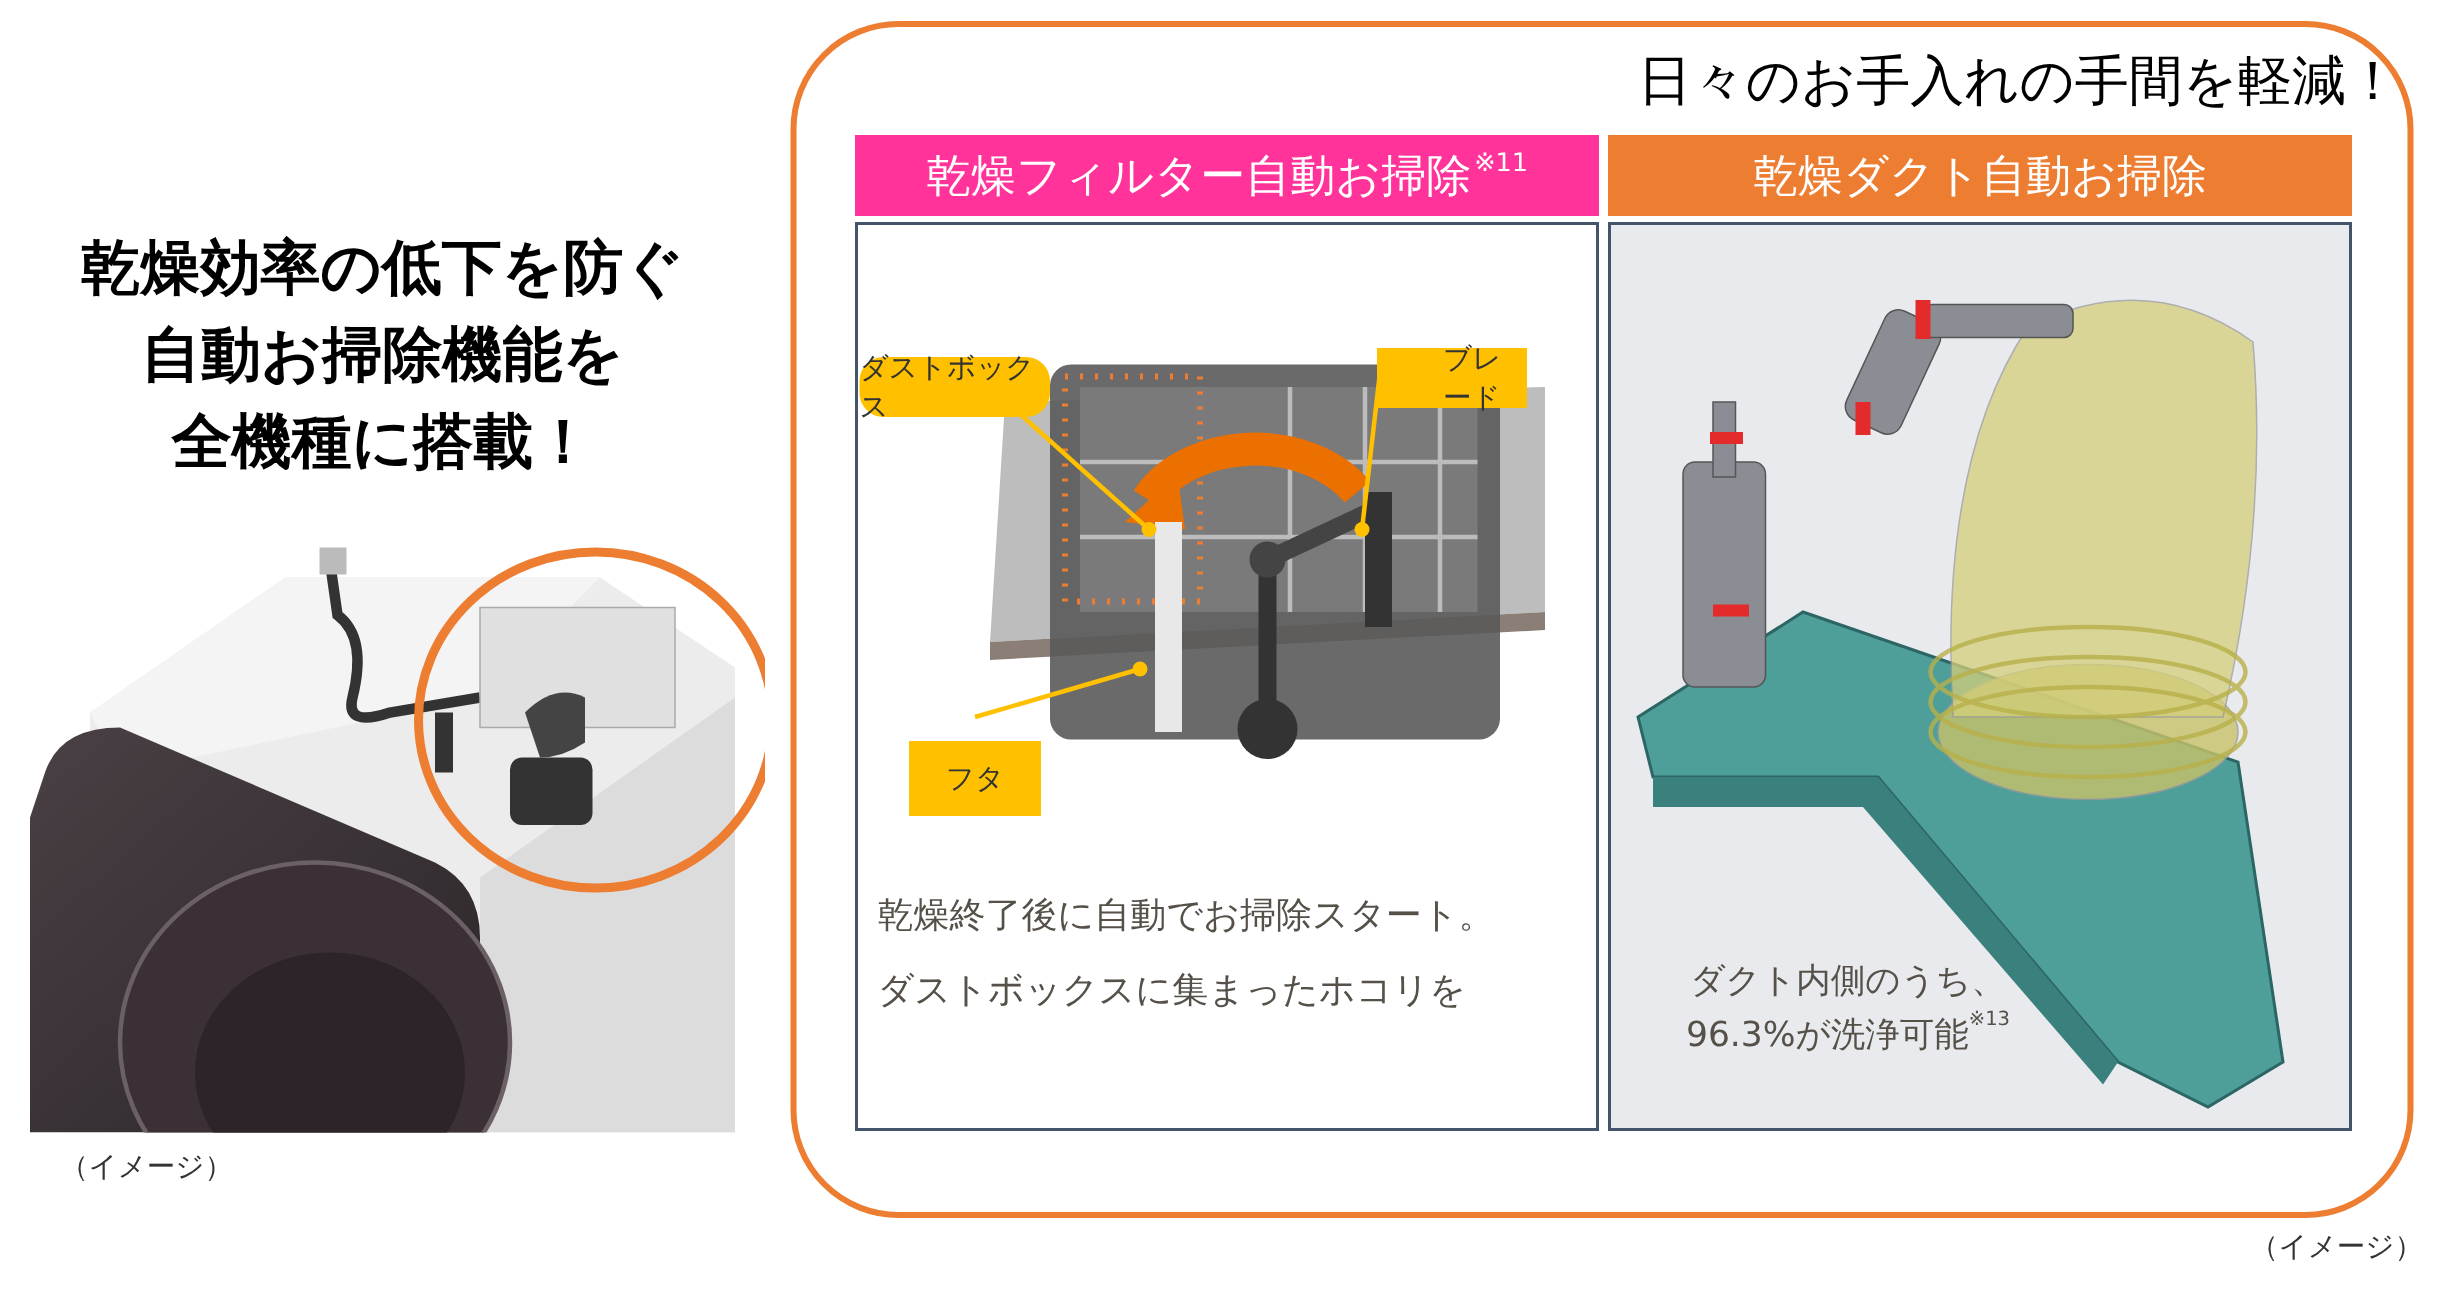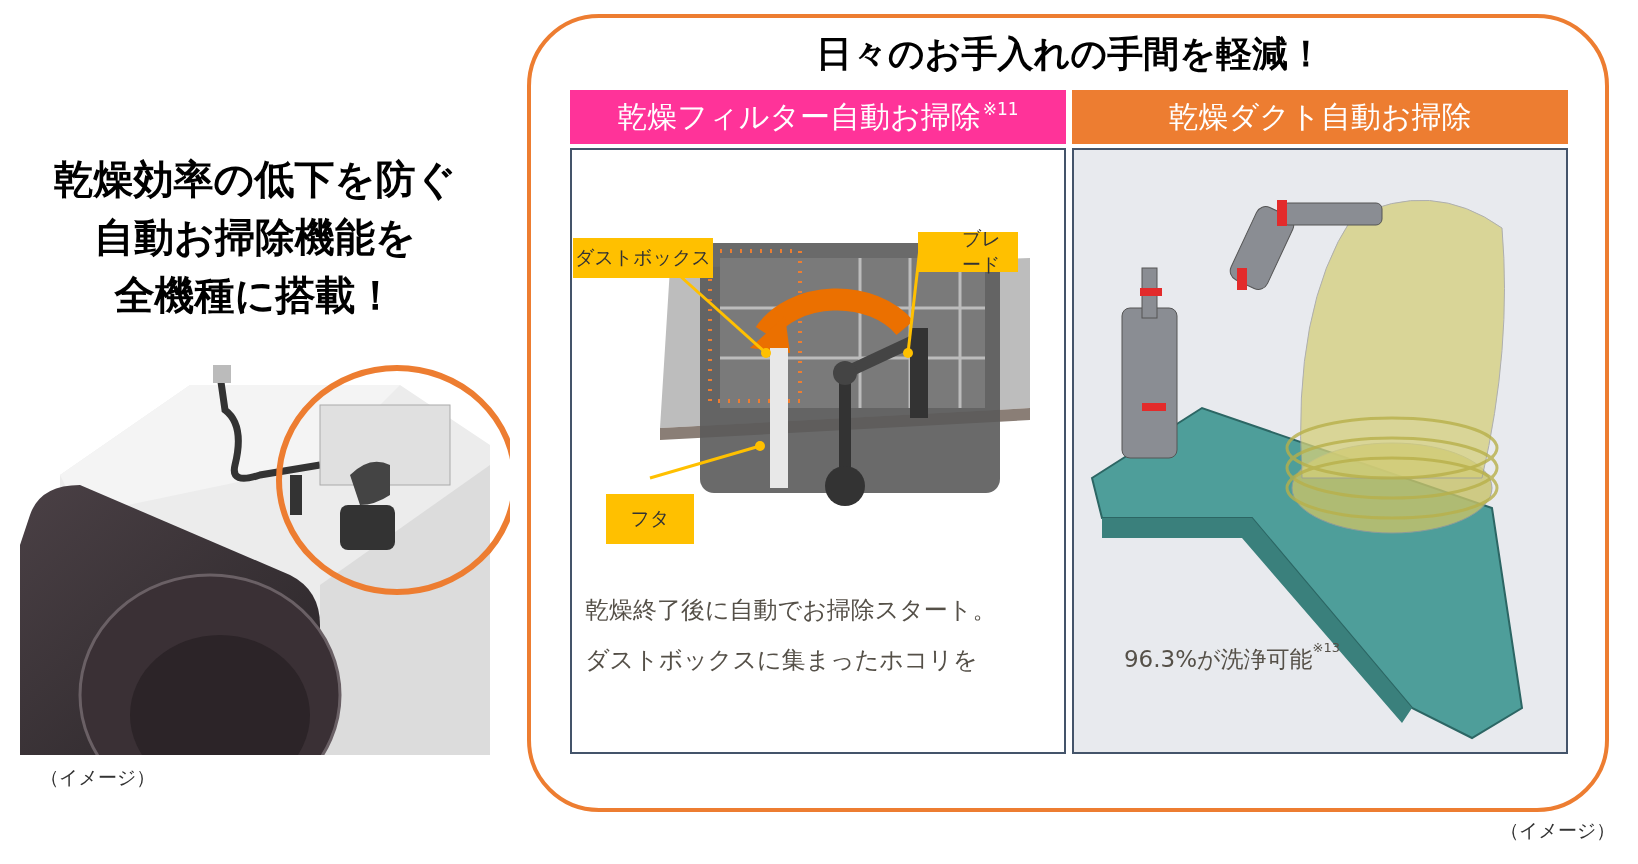--- a/index.html
+++ b/index.html
@@ -14,22 +14,22 @@
 
   .washer { position: absolute; left: 20px; top: 355px; width: 490px; height: 400px; }
   .caption-left { position: absolute; left: 40px; top: 765px; font-size: 19px; color: #333; }
   .caption-right { position: absolute; left: 1500px; top: 818px; font-size: 19px; color: #333; }
 
   .rounded-frame {
     position: absolute; left: 527px; top: 14px; width: 1082px; height: 798px;
     border: 4px solid #ED7D31; border-radius: 72px;
   }
   .panel-title {
-    position: absolute; left: 540px; top: 30px; width: 1060px; text-align: center;
-    font-weight: bold; font-size: 36px; color: #000; white-space: nowrap;
+    position: absolute; left: 540px; top: 30px; width: 1060px; text-align: right;
+    font-weight: normal; font-size: 36px; color: #000; white-space: nowrap;
   }
   .tab {
     position: absolute; top: 90px; height: 54px; color: #fff; font-size: 30px;
     display: flex; align-items: center; justify-content: center; white-space: nowrap;
   }
   .tab.pink { left: 570px; width: 496px; background: #FF3399; }
   .tab.orange { left: 1072px; width: 496px; background: #ED7D31; }
   .tab sup { font-size: 17px; position: relative; top: -8px; margin-left: 2px; }
 
   .box {
@@ -131,21 +131,21 @@
   <circle cx="275" cy="338" r="20" fill="#333"></circle>
   <rect x="200" y="200" width="18" height="140" fill="#e8e8e8"></rect>
 
   <line x1="110" y1="128" x2="196" y2="205" stroke="#FFC000" stroke-width="3"></line>
   <circle cx="196" cy="205" r="5" fill="#FFC000"></circle>
   <line x1="350" y1="100" x2="338" y2="205" stroke="#FFC000" stroke-width="3"></line>
   <circle cx="338" cy="205" r="5" fill="#FFC000"></circle>
   <line x1="80" y1="330" x2="190" y2="298" stroke="#FFC000" stroke-width="3"></line>
   <circle cx="190" cy="298" r="5" fill="#FFC000"></circle>
 </svg>
-<div class="label" style="left:573px;top:238px;width:140px;height:40px;">ダストボックス</div>
+<div class="label" style="left:573px;top:238px;width:127px;height:40px;border-radius:16px;">ダストボックス</div>
 <div class="label" style="left:918px;top:232px;width:100px;height:40px;padding-left:44px;">ブレード</div>
 <div class="label" style="left:606px;top:494px;width:88px;height:50px;">フタ</div>
 
 <div class="desc">
   <div>乾燥終了後に自動でお掃除スタート。</div>
   <div>ダストボックスに集まったホコリを</div>
 </div>
 
 <div class="box right"></div>
 <svg style="left:1072px;top:148px;" width="496" height="606" viewBox="0 0 496 606">
@@ -168,18 +168,19 @@
     <rect x="210" y="55" width="100" height="22" rx="6"></rect>
   </g>
   <g fill="#e32b2b">
     <rect x="68" y="140" width="22" height="8"></rect>
     <rect x="70" y="255" width="24" height="8"></rect>
     <rect x="165" y="120" width="10" height="22"></rect>
     <rect x="205" y="52" width="10" height="26"></rect>
   </g>
 </svg>
 <div class="duct-note">
+  <div>ダクト内側のうち、</div>
   <div>
     <span>96.3%が洗浄可能</span><sup>※13</sup>
   </div>
 </div>
 
 <div class="caption-right">（イメージ）</div>
 
 </body></html>

